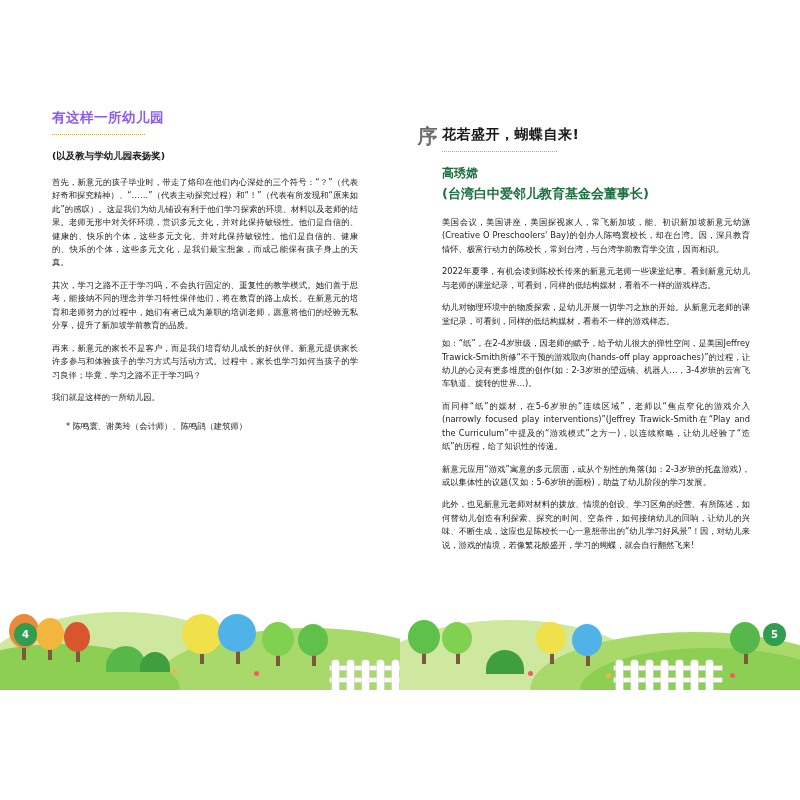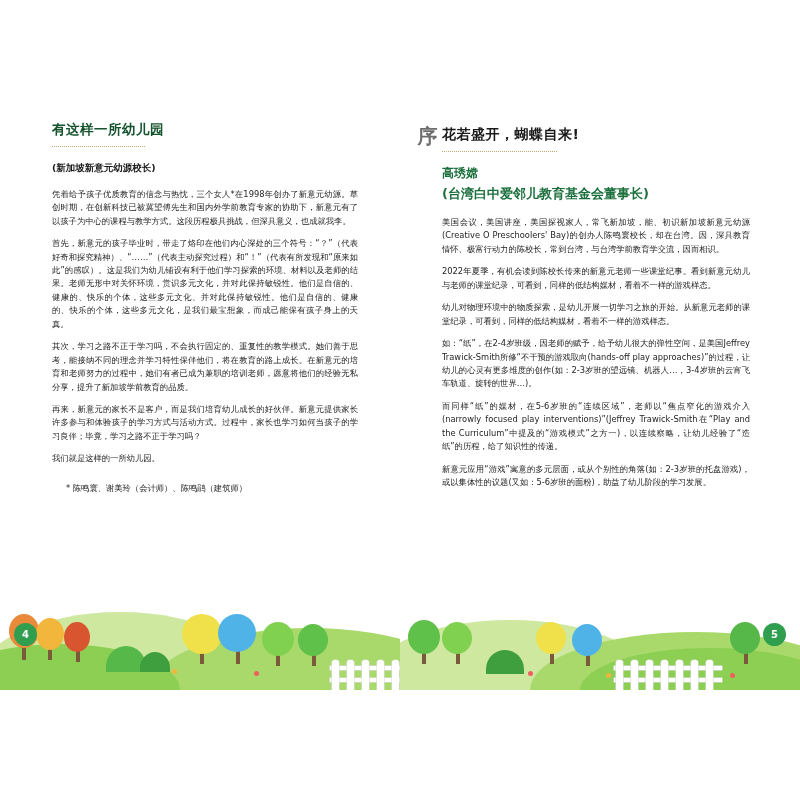--- a/index.html
+++ b/index.html
@@ -49,23 +49,23 @@
     box-sizing: border-box;
     padding: 105px 42px 0 52px;
   }
   .page-right .content {
     padding: 118px 50px 0 42px;
   }
 
   .doc-title {
     font-size: 13.5px;
     font-weight: bold;
-    color: #14532d;
+    color: #8b5cf6;
     letter-spacing: 0.5px;
-    margin: 16px 0 7px 0;
+    margin: 4px 0 7px 0;
     line-height: 1.3;
   }
   .title-rule {
     width: 93px;
     height: 0;
     border-top: 1px dotted #c4a86a;
     margin: 0 0 14px 0;
   }
   .author-name {
     font-size: 12px;
@@ -199,23 +199,22 @@
 </head>
 <body>
 
 <div class="spread">
 
   <div class="page page-left">
 
     <div class="content">
       <h1 class="doc-title">有这样一所幼儿园</h1>
       <div class="title-rule"></div>
-      <div class="author-role">(新加坡新意元幼源校长)</div>
-
-      <p class="body">凭着给予孩子优质教育的信念与热忱，三个女人*在1998年创办了新意元幼源。草创时期，在创新科技已被冀望傅先生和国内外学前教育专家的协助下，新意元有了以孩子为中心的课程与教学方式。这段历程极具挑战，但深具意义，也成就我李。</p>
+      <div class="author-role">(以及教与学幼儿园表扬奖)</div>
+
       <p class="body">首先，新意元的孩子毕业时，带走了烙印在他们内心深处的三个符号：“？”（代表好奇和探究精神）、“……”（代表主动探究过程）和“！”（代表有所发现和“原来如此”的感叹）。这是我们为幼儿铺设有利于他们学习探索的环境、材料以及老师的结果。老师无形中对关怀环境，赏识多元文化，并对此保持敏锐性。他们是自信的、健康的、快乐的个体，这些多元文化、并对此保持敏锐性。他们是自信的、健康的、快乐的个体，这些多元文化，是我们最宝想象，而成己能保有孩子身上的天真。</p>
       <p class="body">其次，学习之路不正于学习吗，不会执行固定的、重复性的教学模式。她们善于思考，能接纳不同的理念并学习特性保伴他们，将在教育的路上成长。在新意元的培育和老师努力的过程中，她们有者已成为兼职的培训老师，愿意将他们的经验无私分享，提升了新加坡学前教育的品质。</p>
       <p class="body">再来，新意元的家长不是客户，而是我们培育幼儿成长的好伙伴。新意元提供家长许多参与和体验孩子的学习方式与活动方式。过程中，家长也学习如何当孩子的学习良伴；毕竟，学习之路不正于学习吗？</p>
       <p class="body">我们就是这样的一所幼儿园。</p>
 
       <div class="signature">* 陈鸣寰、谢美玲（会计师）、陈鸣鹃（建筑师）</div>
     </div>
 
     <div class="scenery">
       <div class="hill" style="left:-30px; bottom:0; width:300px; height:78px; background:#cfe8a0;"></div>
@@ -267,20 +266,21 @@
       <div class="r-rule"></div>
       <div class="r-author">高琇嫦</div>
       <div class="r-role">(台湾白中爱邻儿教育基金会董事长)</div>
 
       <p class="body">美国会议，美国讲座，美国探视家人，常飞新加坡，能、初识新加坡新意元幼源(Creative O Preschoolers' Bay)的创办人陈鸣寰校长，却在台湾。因，深具教育情怀、极富行动力的陈校长，常到台湾，与台湾学前教育学交流，因而相识。</p>
       <p class="body">2022年夏季，有机会读到陈校长传来的新意元老师一些课堂纪事。看到新意元幼儿与老师的课堂纪录，可看到，同样的低结构媒材，看着不一样的游戏样态。</p>
       <p class="body">幼儿对物理环境中的物质探索，是幼儿开展一切学习之旅的开始。从新意元老师的课堂纪录，可看到，同样的低结构媒材，看着不一样的游戏样态。</p>
       <p class="body">如：“纸”，在2-4岁班级，因老师的赋予，给予幼儿很大的弹性空间，是美国Jeffrey Trawick-Smith所修“不干预的游戏取向(hands-off play approaches)”的过程，让幼儿的心灵有更多维度的创作(如：2-3岁班的望远镜、机器人…，3-4岁班的云宵飞车轨道、旋转的世界…)。</p>
       <p class="body">而同样“纸”的媒材，在5-6岁班的“连续区域”，老师以“焦点窄化的游戏介入(narrowly focused play interventions)”(Jeffrey Trawick-Smith在“Play and the Curriculum”中提及的“游戏模式”之方一)，以连续察略，让幼儿经验了“造纸”的历程，给了知识性的传递。</p>
       <p class="body">新意元应用“游戏”寓意的多元层面，或从个别性的角落(如：2-3岁班的托盘游戏)，或以集体性的议题(又如：5-6岁班的面粉)，助益了幼儿阶段的学习发展。</p>
+      <p class="body">此外，也见新意元老师对材料的拨放、情境的创设、学习区角的经营、有所陈述，如何替幼儿创造有利探索、探究的时间、空条件，如何接纳幼儿的回响，让幼儿的兴味、不断生成，这应也是陈校长一心一意想带出的“幼儿学习好风景”！因，对幼儿来说，游戏的情境，若像繁花般盛开，学习的蝴蝶，就会自行翻然飞来!</p>
     </div>
 
     <div class="scenery">
       <div class="hill" style="left:-40px; bottom:0; width:300px; height:70px; background:#cfe8a0;"></div>
       <div class="hill" style="left:130px; bottom:0; width:330px; height:58px; background:#a9d96b;"></div>
       <div class="hill" style="left:180px; bottom:0; width:260px; height:42px; background:#8ccf52;"></div>
 
       <div class="tree-trunk" style="left:22px; bottom:26px; height:14px;"></div>
       <div class="tree-top" style="left:8px; bottom:36px; width:32px; height:34px; background:#5fc04a;"></div>
       <div class="tree-trunk" style="left:56px; bottom:26px; height:14px;"></div>

